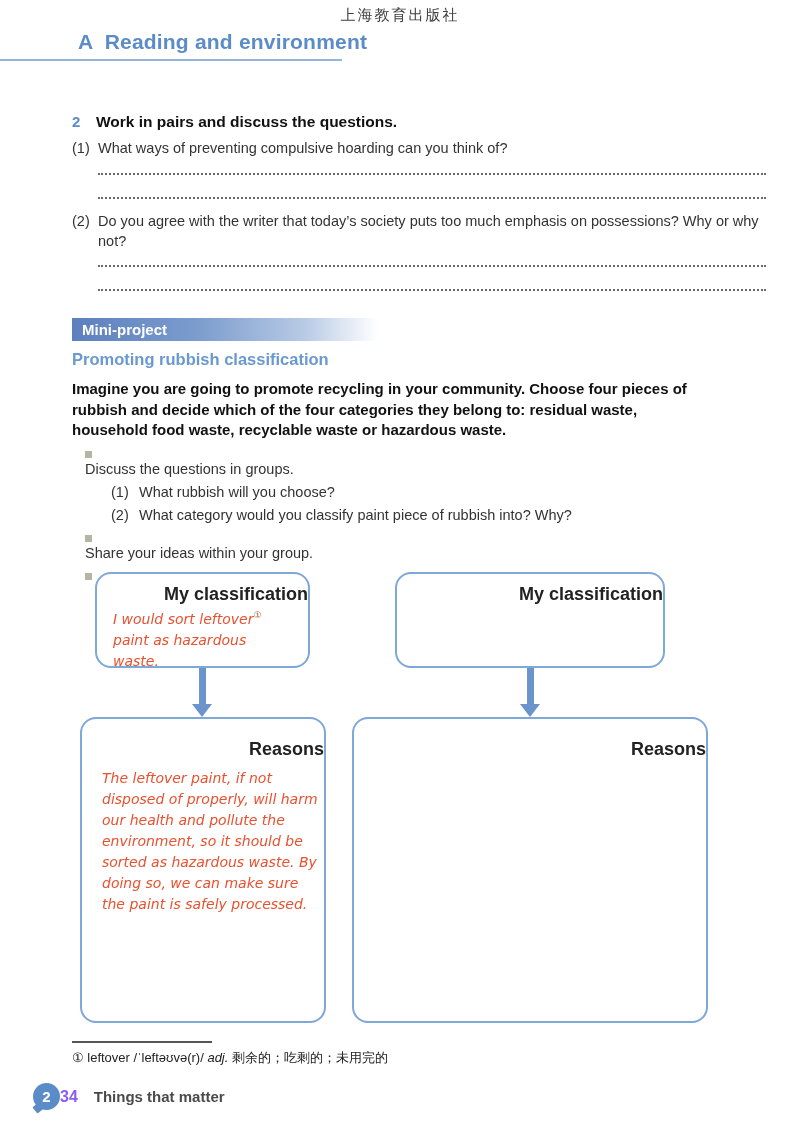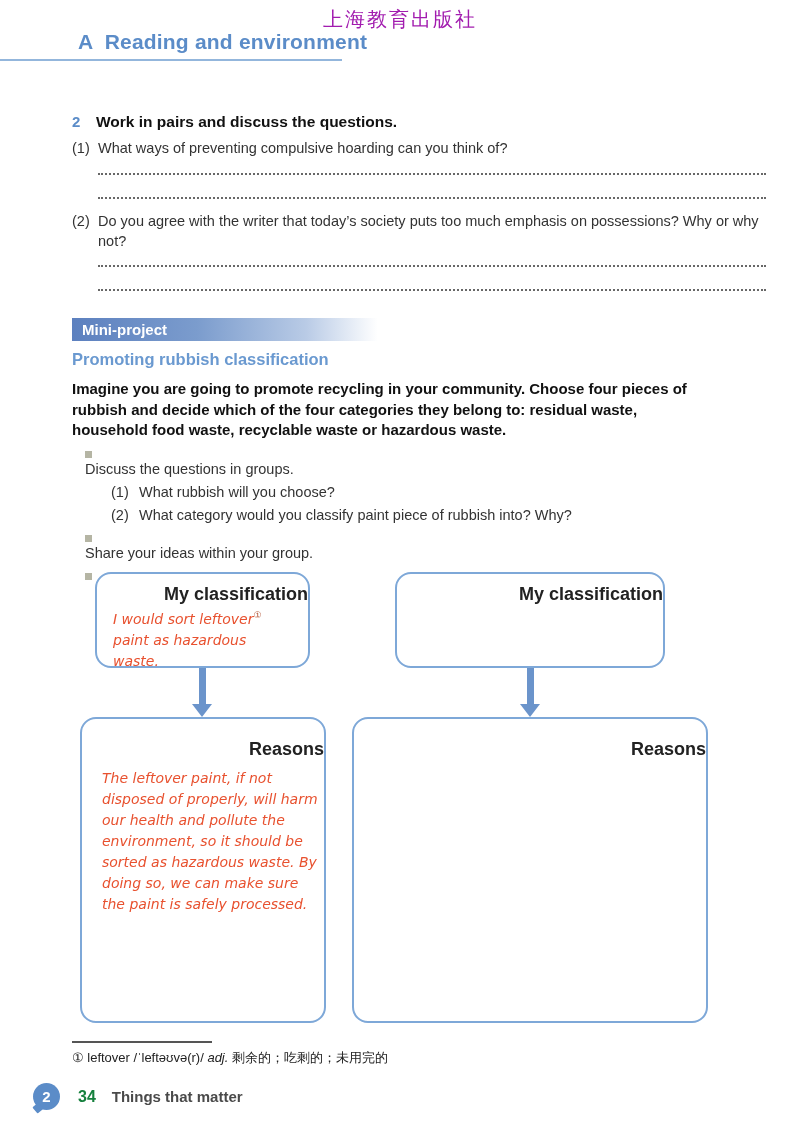--- a/index.html
+++ b/index.html
@@ -6,21 +6,21 @@
   html,body { background:#ffffff; }
   .page {
     position:relative; width:800px; height:1132px; margin:0 auto;
     background:#ffffff; overflow:hidden;
     font-family:"Liberation Sans", sans-serif; color:#2b2b2b;
   }
   
   .publisher {
     position:absolute; top:6px; left:0; width:100%;
     text-align:center; font-family:"DejaVu Serif", serif;
-    font-size:20px; color:#a21caf; letter-spacing:2px;
+    font-size:15px; color:#404040; letter-spacing:2px;
   }
   .section-title-wrap {
     position:absolute; top:30px; left:0; width:342px;
     border-bottom:2px solid #93b6dc; padding-bottom:5px;
   }
   .section-title {
     padding-left:78px; font-size:21px; font-weight:bold;
     color:#5b8cc8; white-space:pre; letter-spacing:0.2px;
   }
   
@@ -97,21 +97,21 @@
   .footer { position:absolute; top:1083px; left:33px; display:flex; align-items:center; }
   .unit-badge {
     position:relative; width:27px; height:27px; border-radius:50%;
     background:#5b8cc8; color:#fff; font-weight:bold; font-size:15px;
     display:flex; align-items:center; justify-content:center; flex:0 0 27px;
   }
   .unit-badge::after {
     content:""; position:absolute; bottom:-2px; left:1px;
     width:8px; height:8px; background:#5b8cc8; transform:rotate(50deg); border-radius:1px;
   }
-  .page-num { margin-left:18px; font-weight:bold; font-size:16px; color:#15803d; }
+  .page-num { font-weight:bold; font-size:16px; color:#8b5cf6; }
   .unit-title { margin-left:16px; font-weight:bold; font-size:15px; color:#4a4a4a; }
 </style>
 </head>
 <body>
 
 <div class="page">
 
   <div class="publisher">上海教育出版社</div>
 
   <div class="section-title-wrap">

